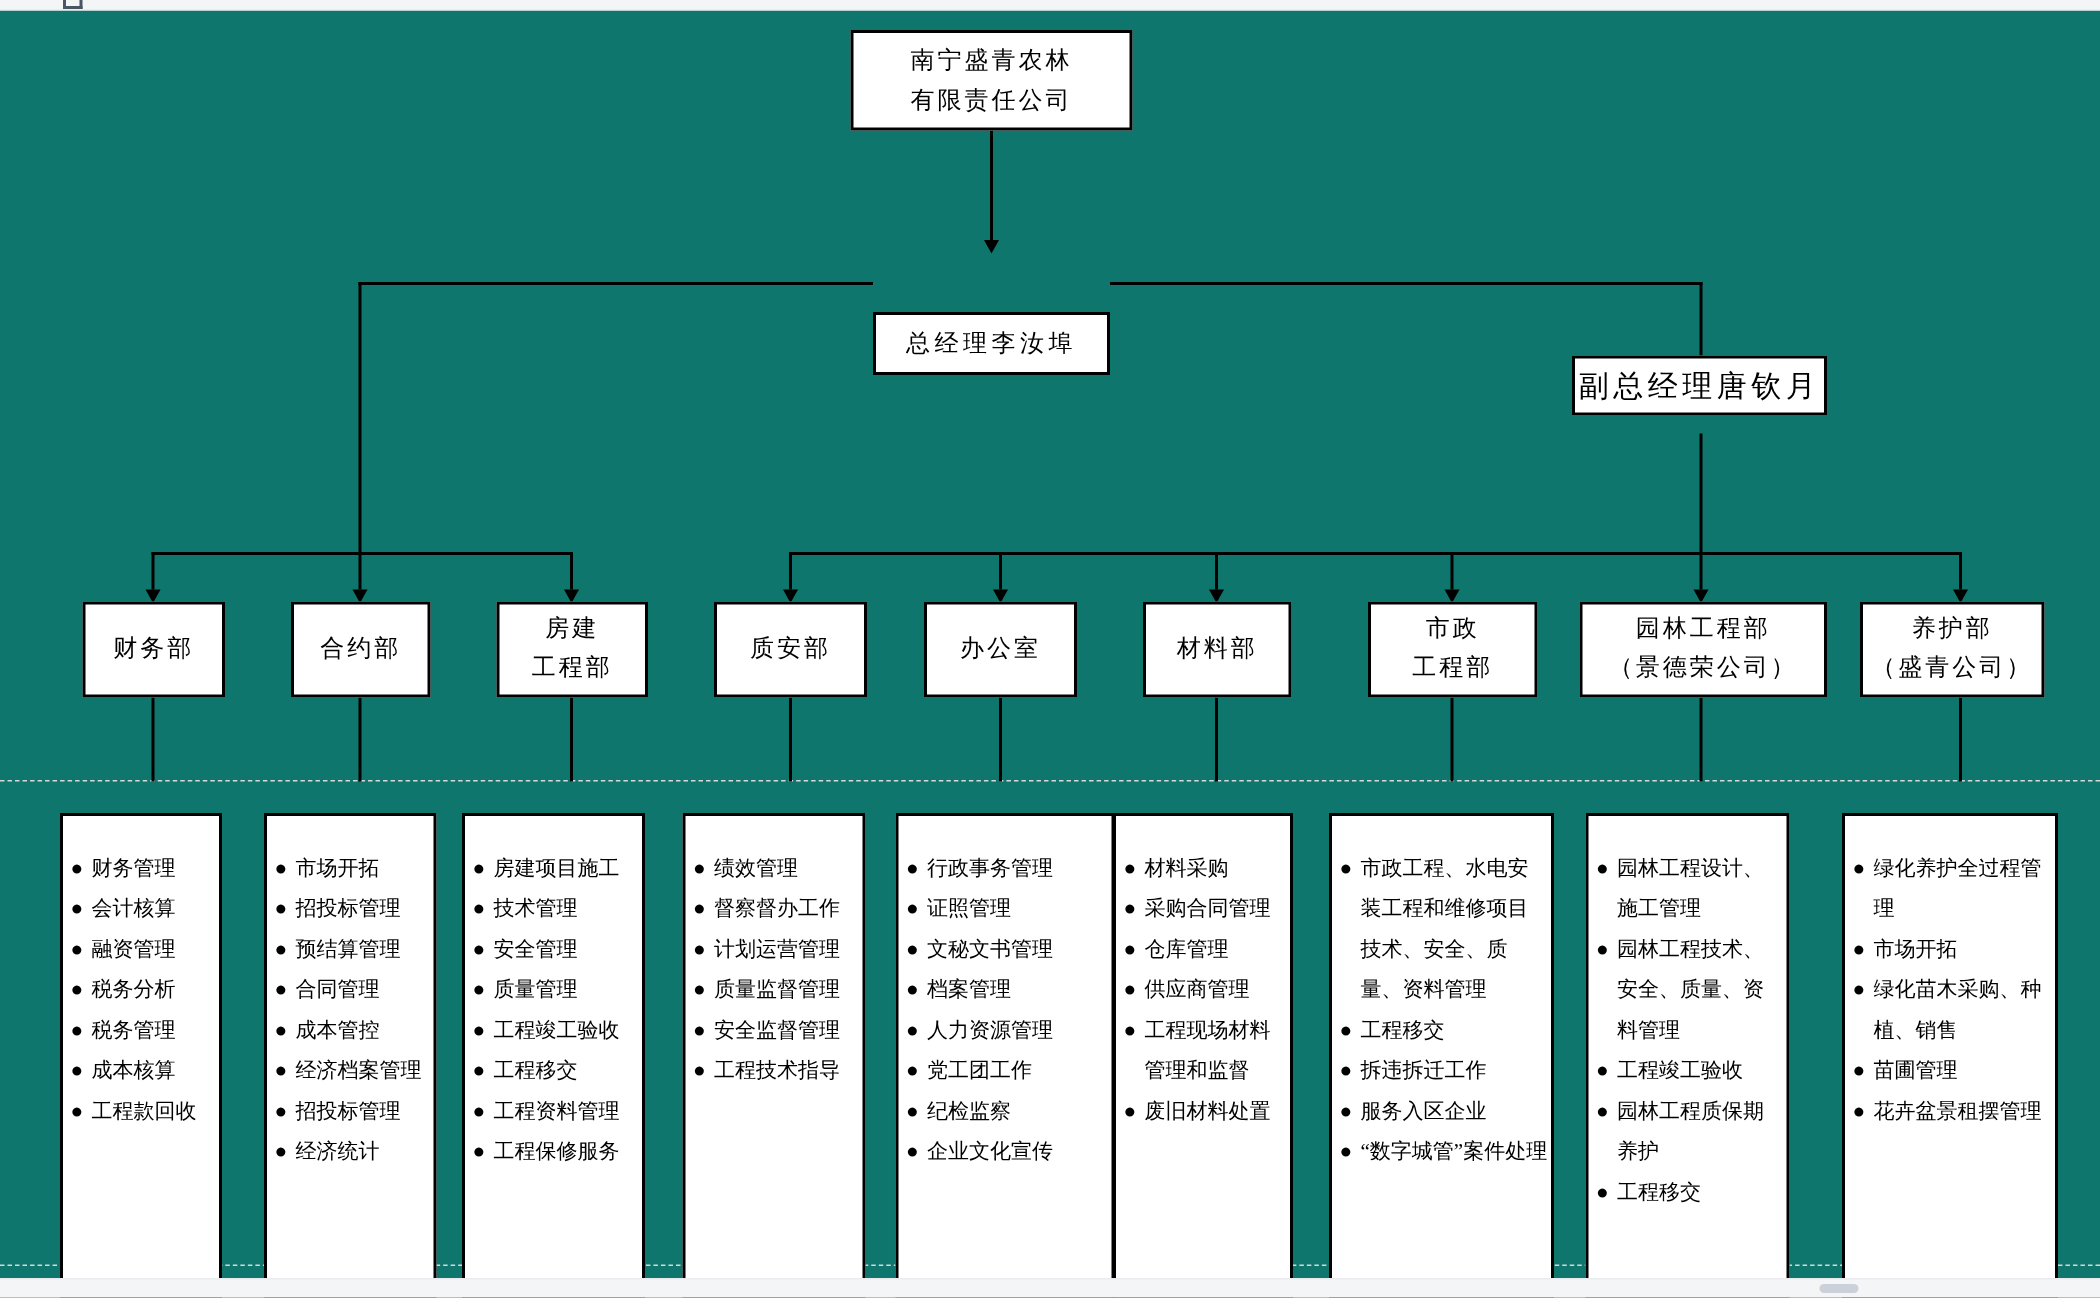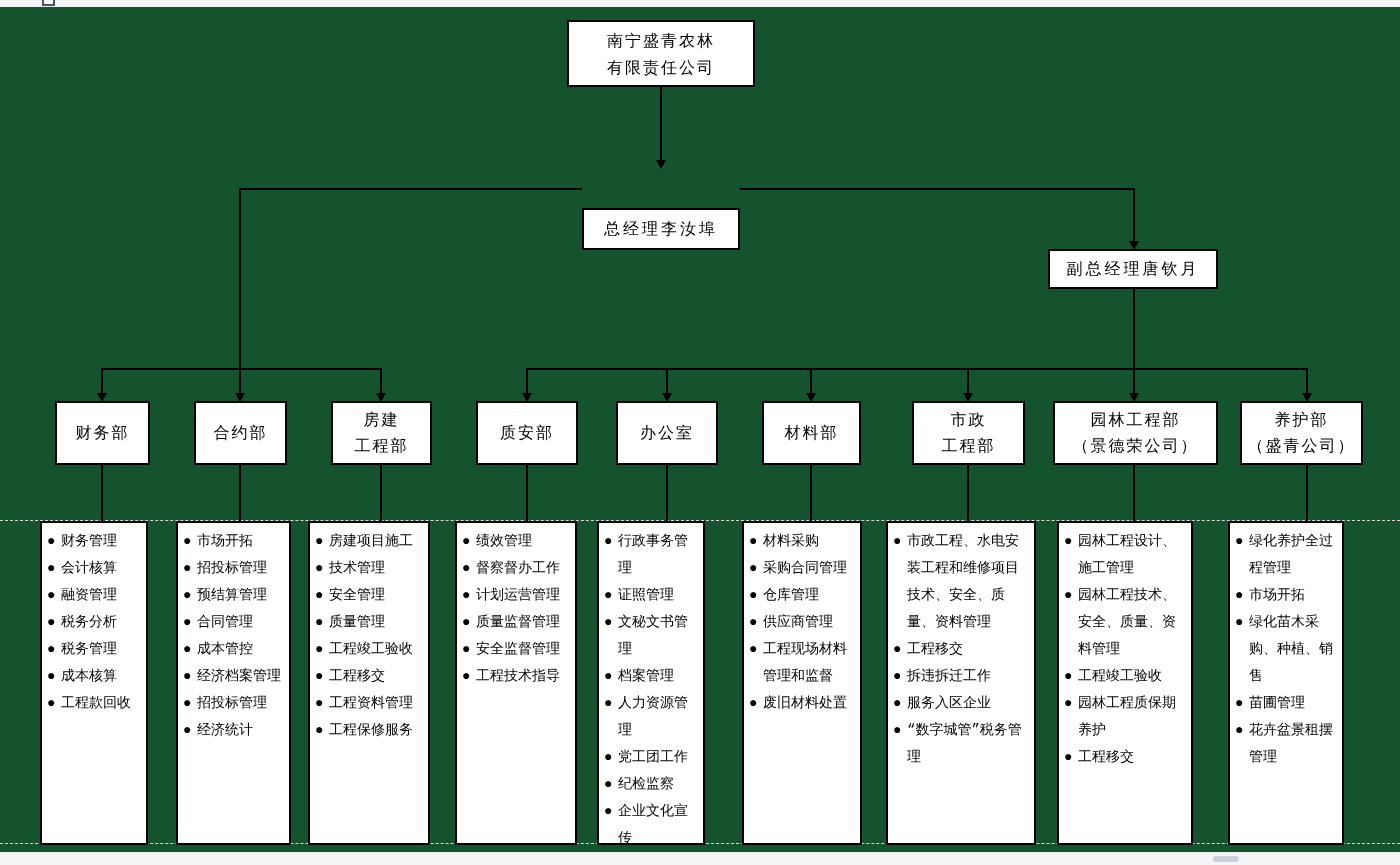--- a/index.html
+++ b/index.html
@@ -1,45 +1,45 @@
 <!DOCTYPE html>
 <html><head>
 <meta charset="utf-8">
 <style>
   * { margin:0; padding:0; box-sizing:border-box; }
   html,body { background:#fff; }
   #stage {
     position:relative; width:1400px; height:865px; overflow:hidden;
-    background:#14532d; color:#000;
+    background:#0f766e; color:#000;
     font-family:"Liberation Serif","DejaVu Serif",serif;
   }
   
   .top-strip { position:absolute; left:0; top:0; width:1400px; height:7px; background:#f4f5f7; border-bottom:1px solid #ebedf0; z-index:5; }
   .top-icon { position:absolute; left:42px; top:0; width:13px; height:6px; border:2px solid #4b5563; border-top:none; z-index:6; }
   .bottom-strip { position:absolute; left:0; top:852px; width:1400px; height:13px; background:#f4f5f7; border-top:1px solid #e9ebee; z-index:5; }
   .scroll-thumb { position:absolute; left:1213px; top:856px; width:26px; height:6px; background:#ccd1d9; border-radius:3px; z-index:6; }
   
   .pagebreak { position:absolute; left:0; width:1400px; height:0; border-top:1px dashed #d8d8d8; z-index:0; }
   .pb1 { top:520px; } .pb2 { top:843px; }
   
   .obox { position:absolute; border:2px solid #000; background:#fff; z-index:2;
           display:flex; flex-direction:column; align-items:center; justify-content:center;
           text-align:center; }
   .company { left:567px; top:20px; width:188px; height:67px; font-size:16px; letter-spacing:2px; line-height:27px; }
   .gm  { left:582px; top:168px; width:158px; height:42px; font-size:16px; letter-spacing:3px;margin-top:40px; }
-  .dgm { left:1048px; top:249px; width:170px; height:40px; font-size:16px; letter-spacing:3px; }
+  .dgm { left:1048px; top:237px; width:170px; height:40px; font-size:20px; letter-spacing:3px; }
   .dept { top:401px; height:64px; font-size:16px; letter-spacing:2px; line-height:26px; }
   .dept1{left:55px;width:95px}  .dept2{left:194px;width:93px}  .dept3{left:331px;width:101px}
   .dept4{left:476px;width:102px}.dept5{left:616px;width:102px} .dept6{left:762px;width:99px}
   .dept7{left:912px;width:113px}.dept8{left:1053px;width:165px}.dept9{left:1240px;width:123px}
-  .duty { position:absolute; top:521px; height:324px; border:2px solid #000; background:#fff; z-index:2;
-          font-size:14px; line-height:27px; padding:5px 2px 0 5px; overflow:hidden;font-family:Liberation Mono, monospace; }
+  .duty { position:absolute; top:542px; height:324px; border:2px solid #000; background:#fff; z-index:2;
+          font-size:14px; line-height:27px; padding:22px 2px 0 5px; overflow:hidden; }
   .duty1{left:40px;width:108px}  .duty2{left:176px;width:115px} .duty3{left:308px;width:122px}
-  .duty4{left:455px;width:122px} .duty5{left:597px;width:108px} .duty6{left:742px;width:120px}
-  .duty7{left:886px;width:150px} .duty8{left:1057px;width:136px}.duty9{left:1228px;width:116px}
+  .duty4{left:455px;width:122px} .duty5{left:597px;width:146px} .duty6{left:742px;width:120px}
+  .duty7{left:886px;width:150px} .duty8{left:1057px;width:136px}.duty9{left:1228px;width:144px}
   .duty-item { padding-left:14px; text-indent:-14px; }
   .bullet { display:inline-block; width:14px; text-indent:0; }
   
   .line { position:absolute; background:#000; z-index:1; }
   .h { height:2px; } .v { width:2px; }
   .v-company   { left:660px; top:87px;  height:74px; }
   .h-gm-left   { left:239px; top:188px; width:343px; }
   .v-gm-left   { left:239px; top:188px; height:180px; }
   .h-dist-left { left:101px; top:368px; width:281px; }
   .h-gm-right  { left:740px; top:188px; width:395px; }
@@ -185,21 +185,21 @@
       <div class="obox dept dept7">
         <div>市政</div>
         <div>工程部</div>
       </div>
       <div class="line v vconn p7"></div>
       <div class="duty duty7">
         <div class="duty-item"><span class="bullet">●</span><span>市政工程、水电安装工程和维修项目技术、安全、质量、资料管理</span></div>
         <div class="duty-item"><span class="bullet">●</span><span>工程移交</span></div>
         <div class="duty-item"><span class="bullet">●</span><span>拆违拆迁工作</span></div>
         <div class="duty-item"><span class="bullet">●</span><span>服务入区企业</span></div>
-        <div class="duty-item"><span class="bullet">●</span><span>“数字城管”税务管理</span></div>
+        <div class="duty-item"><span class="bullet">●</span><span>“数字城管”案件处理</span></div>
       </div>
       <div class="line v vdrop p8"></div>
       <div class="arrow p8"></div>
       <div class="obox dept dept8">
         <div>园林工程部</div>
         <div>（景德荣公司）</div>
       </div>
       <div class="line v vconn p8"></div>
       <div class="duty duty8">
         <div class="duty-item"><span class="bullet">●</span><span>园林工程设计、施工管理</span></div>

